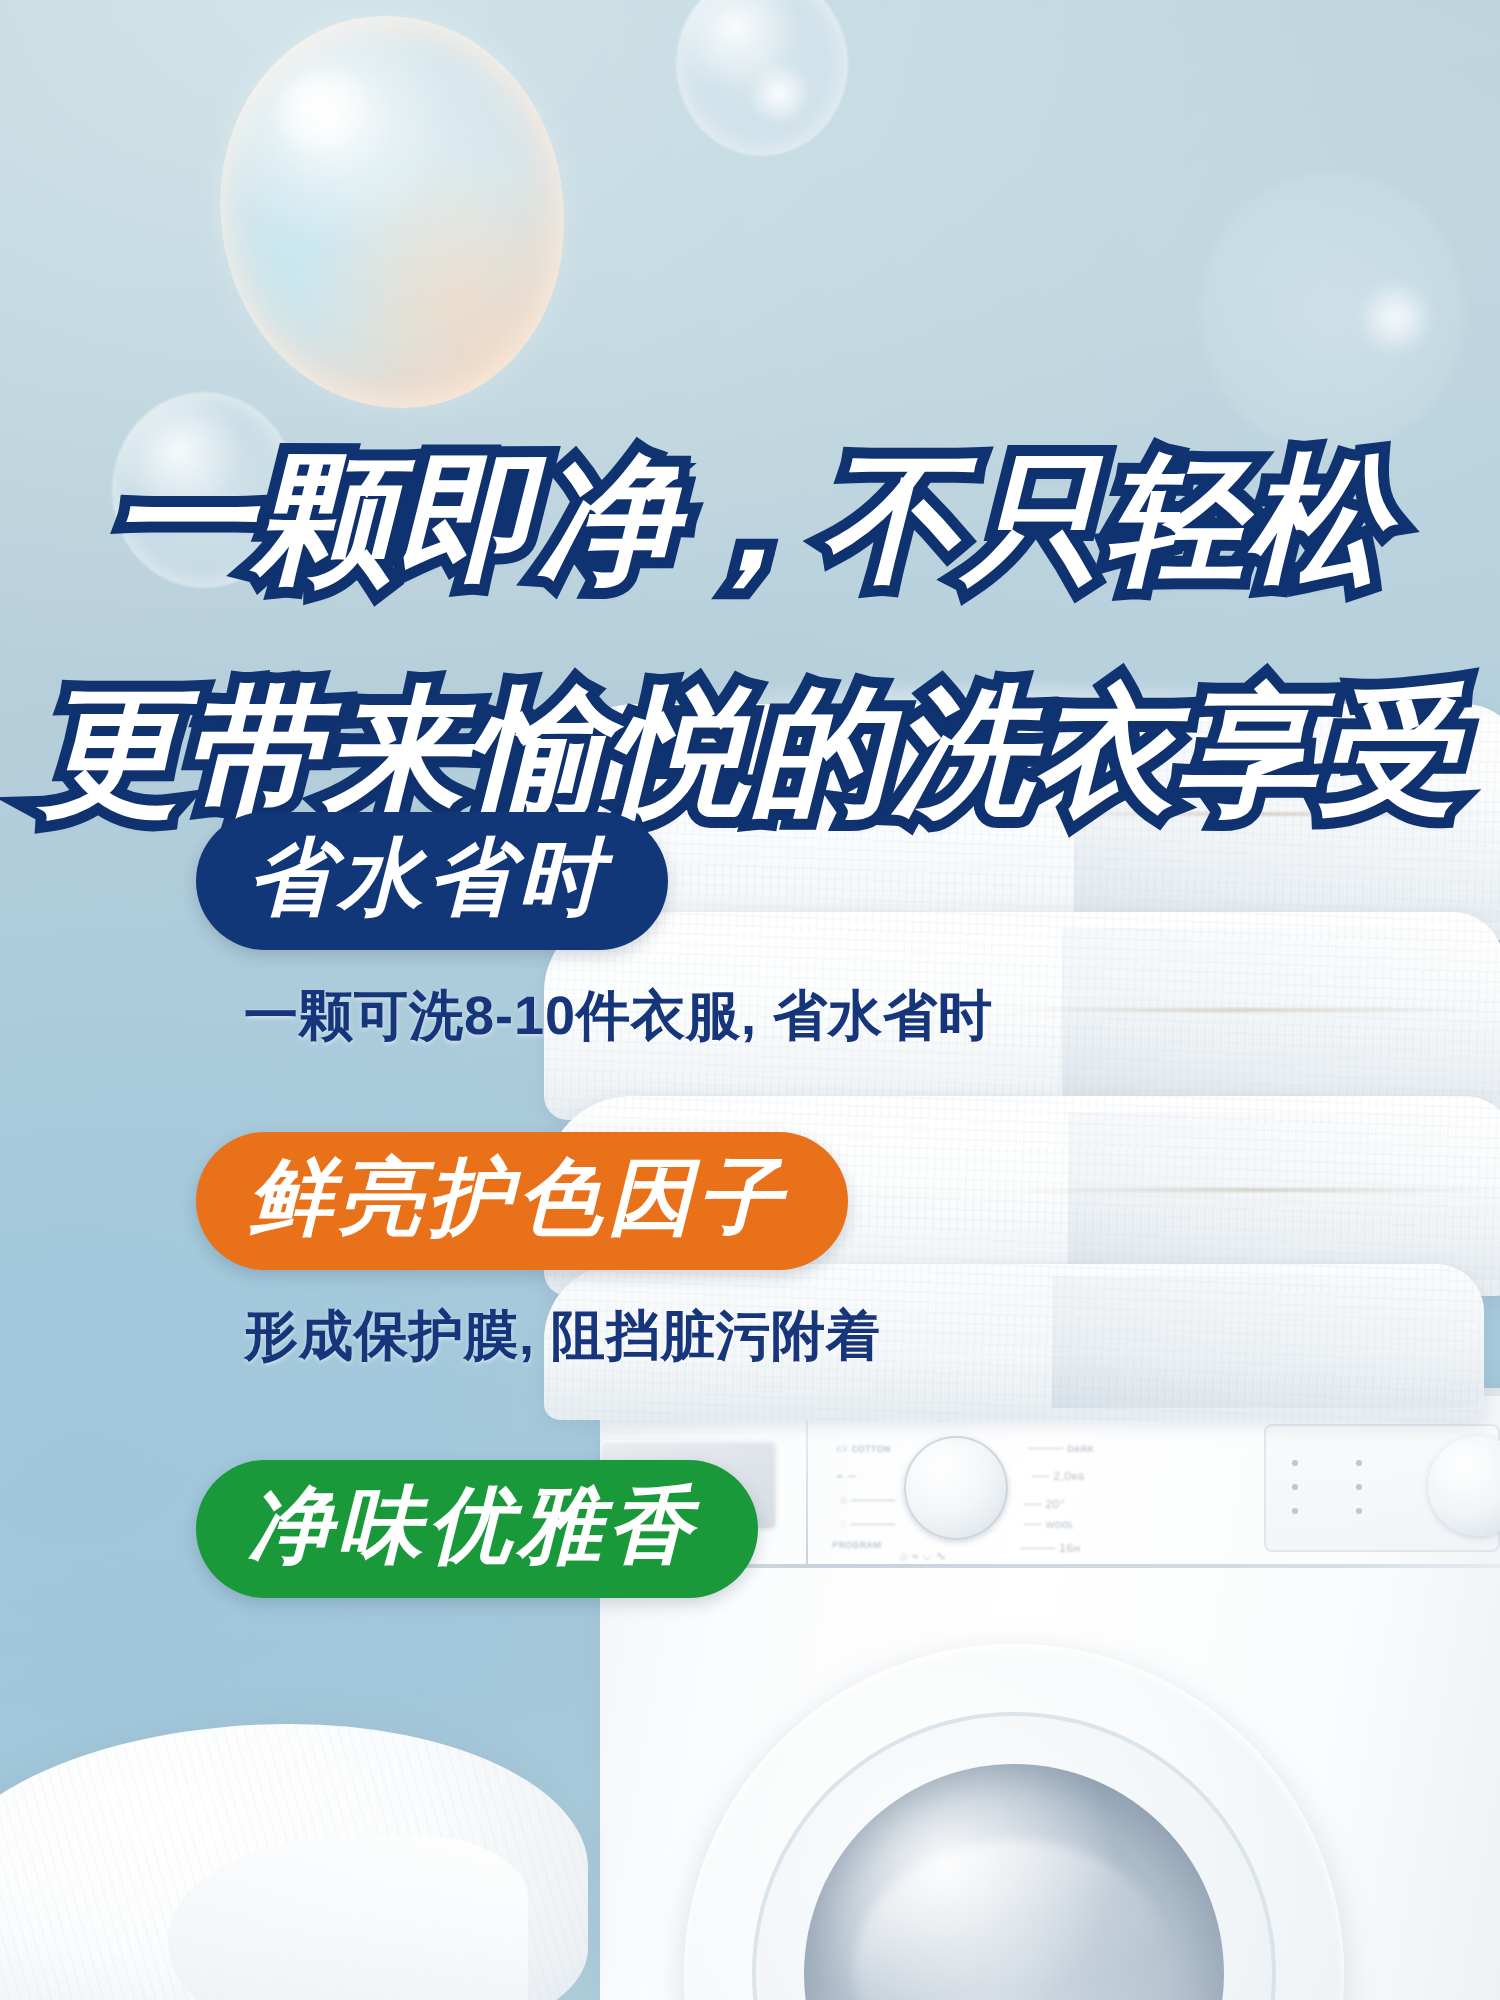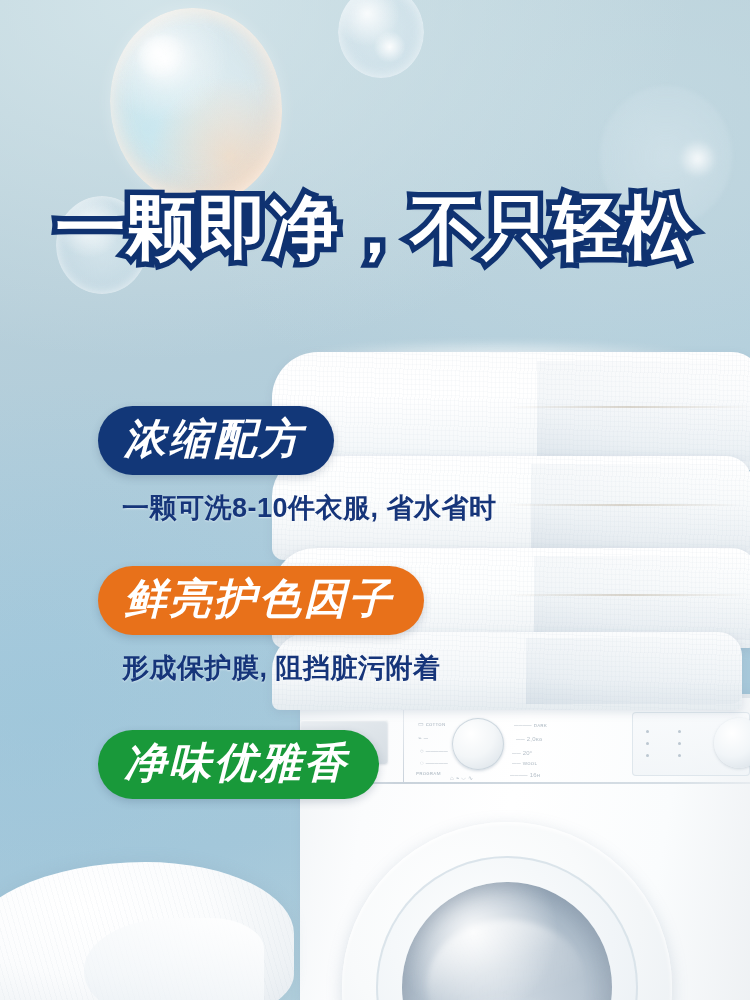--- a/index.html
+++ b/index.html
@@ -177,26 +177,27 @@
     position:absolute;inset:0;border-radius:inherit;opacity:.55;
     background-image:repeating-linear-gradient(74deg, rgba(180,196,210,.15) 0 1px, rgba(255,255,255,0) 1px 5px);
   }
   .towel-bl-fold{
     position:absolute;left:120px;top:56px;width:180px;height:104px;border-radius:50% 30% 20% 48%;
     background:linear-gradient(200deg,rgba(255,255,255,.95),rgba(228,236,242,.55));
   }
   
   .headline{position:absolute;left:0;top:186px;width:750px;text-align:center;}
   .hl-line{
-    display:block;color:#ffffff;font-weight:700;
+    display:block;color:#ffffff;font-weight:700;font-style:italic;
     font-size:70px;line-height:84px;letter-spacing:1px;
     -webkit-text-stroke:11px #103372;
     paint-order:stroke fill;
     text-shadow:0 3px 5px rgba(20,45,95,.22);
     font-family:"Liberation Sans","DejaVu Sans",sans-serif;
+    margin-top:32px;
   }
   
   .feature{position:absolute;left:98px;}
   .pill{
     display:inline-block;border-radius:999px;color:#fff;
     font-weight:700;font-style:italic;letter-spacing:3px;
     font-size:42px;line-height:1;padding:12px 30px 15px 26px;
     box-shadow:0 3px 8px rgba(40,60,90,.2);
     font-family:"Liberation Sans","DejaVu Sans",sans-serif;
     white-space:nowrap;
@@ -290,24 +291,25 @@
     <div class="towel-bl-fold"></div>
   </div>
 
   <div class="bubble bubble-faint"></div>
   <div class="bubble bubble-small"></div>
   <div class="bubble bubble-main"></div>
   <div class="bubble bubble-tiny"></div>
 
   <div class="headline">
     <span class="hl-line">一颗即净，不只轻松</span>
+    <span class="hl-line">更带来愉悦的洗衣享受</span>
   </div>
 
   <div class="feature f1">
-    <span class="pill pill-navy">浓缩配方</span>
+    <span class="pill pill-navy">省水省时</span>
     <span class="feat-sub">一颗可洗8-10件衣服, 省水省时</span>
   </div>
 
   <div class="feature f2">
     <span class="pill pill-orange">鲜亮护色因子</span>
     <span class="feat-sub">形成保护膜, 阻挡脏污附着</span>
   </div>
 
   <div class="feature f3">
     <span class="pill pill-green">净味优雅香</span>

